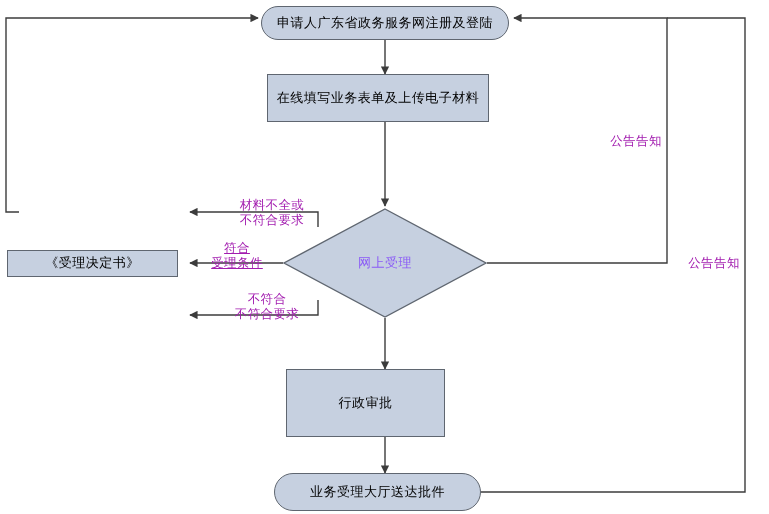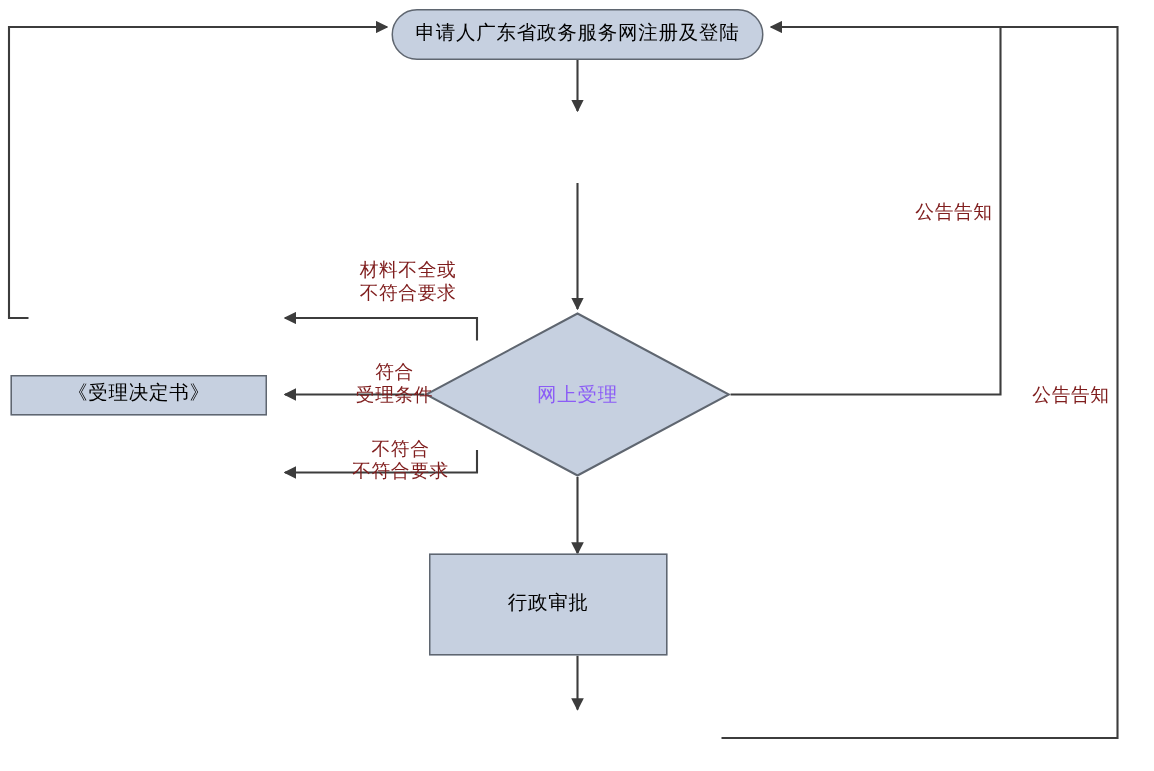--- a/index.html
+++ b/index.html
@@ -61,21 +61,21 @@
     display: flex;
     align-items: center;
     justify-content: center;
     font-size: 13px;
     color: #8b5cf6;
     letter-spacing: 0.5px;
   }
   .edge-label {
     position: absolute;
     font-size: 12.5px;
-    color: #7f1d1d;
+    color: #a21caf;
     line-height: 1.22;
     text-align: center;
     white-space: pre-line;
     z-index: 4;
     letter-spacing: 0.4px;
   }
 </style>
 </head>
 <body>
 
@@ -109,43 +109,49 @@
 
       <path d="M 481 492 L 745 492 L 745 18 L 667 18"></path>
 
     </g>
   </svg>
 
   <div class="node terminator" style="left:261px; top:6px; width:248px; height:34px;">
     <span>申请人广东省政务服务网注册及登陆</span>
   </div>
 
+  <div class="node" style="left:267px; top:74px; width:222px; height:48px;">
+    <span>在线填写业务表单及上传电子材料</span>
+  </div>
 
   <div class="diamond-wrap" style="left:283px; top:208px; width:204px; height:110px;">
     <svg width="204" height="110" viewBox="0 0 204 110" xmlns="http://www.w3.org/2000/svg">
       <polygon points="102,1 203,55 102,109 1,55" fill="#c6d0e0" stroke="#5f6670" stroke-width="1.4"></polygon>
     </svg>
     <div class="diamond-label">网上受理</div>
   </div>
 
   <div class="node" style="left:286px; top:369px; width:159px; height:68px;">
     <span>行政审批</span>
   </div>
 
+  <div class="node terminator" style="left:274px; top:473px; width:207px; height:38px;">
+    <span>业务受理大厅送达批件</span>
+  </div>
 
 
   <div class="node" style="left:7px; top:250px; width:171px; height:27px;">
     <span>《受理决定书》</span>
   </div>
 
 
-  <div class="edge-label" style="left:222px; top:174px; width:100px;font-family:Liberation Mono, monospace;">材料不全或
+  <div class="edge-label" style="left:222px; top:197px; width:100px;">材料不全或
 不符合要求</div>
 
-  <div class="edge-label" style="left:223px; top:240px; width:80px;">符合
+  <div class="edge-label" style="left:197px; top:240px; width:80px;text-decoration:underline;">符合
 受理条件</div>
 
   <div class="edge-label" style="left:227px; top:291px; width:80px;">不符合
 不符合要求</div>
 
   <div class="edge-label" style="left:605px; top:133px; width:62px;">公告告知</div>
 
   <div class="edge-label" style="left:683px; top:255px; width:62px;">公告告知</div>
 
 </div>

